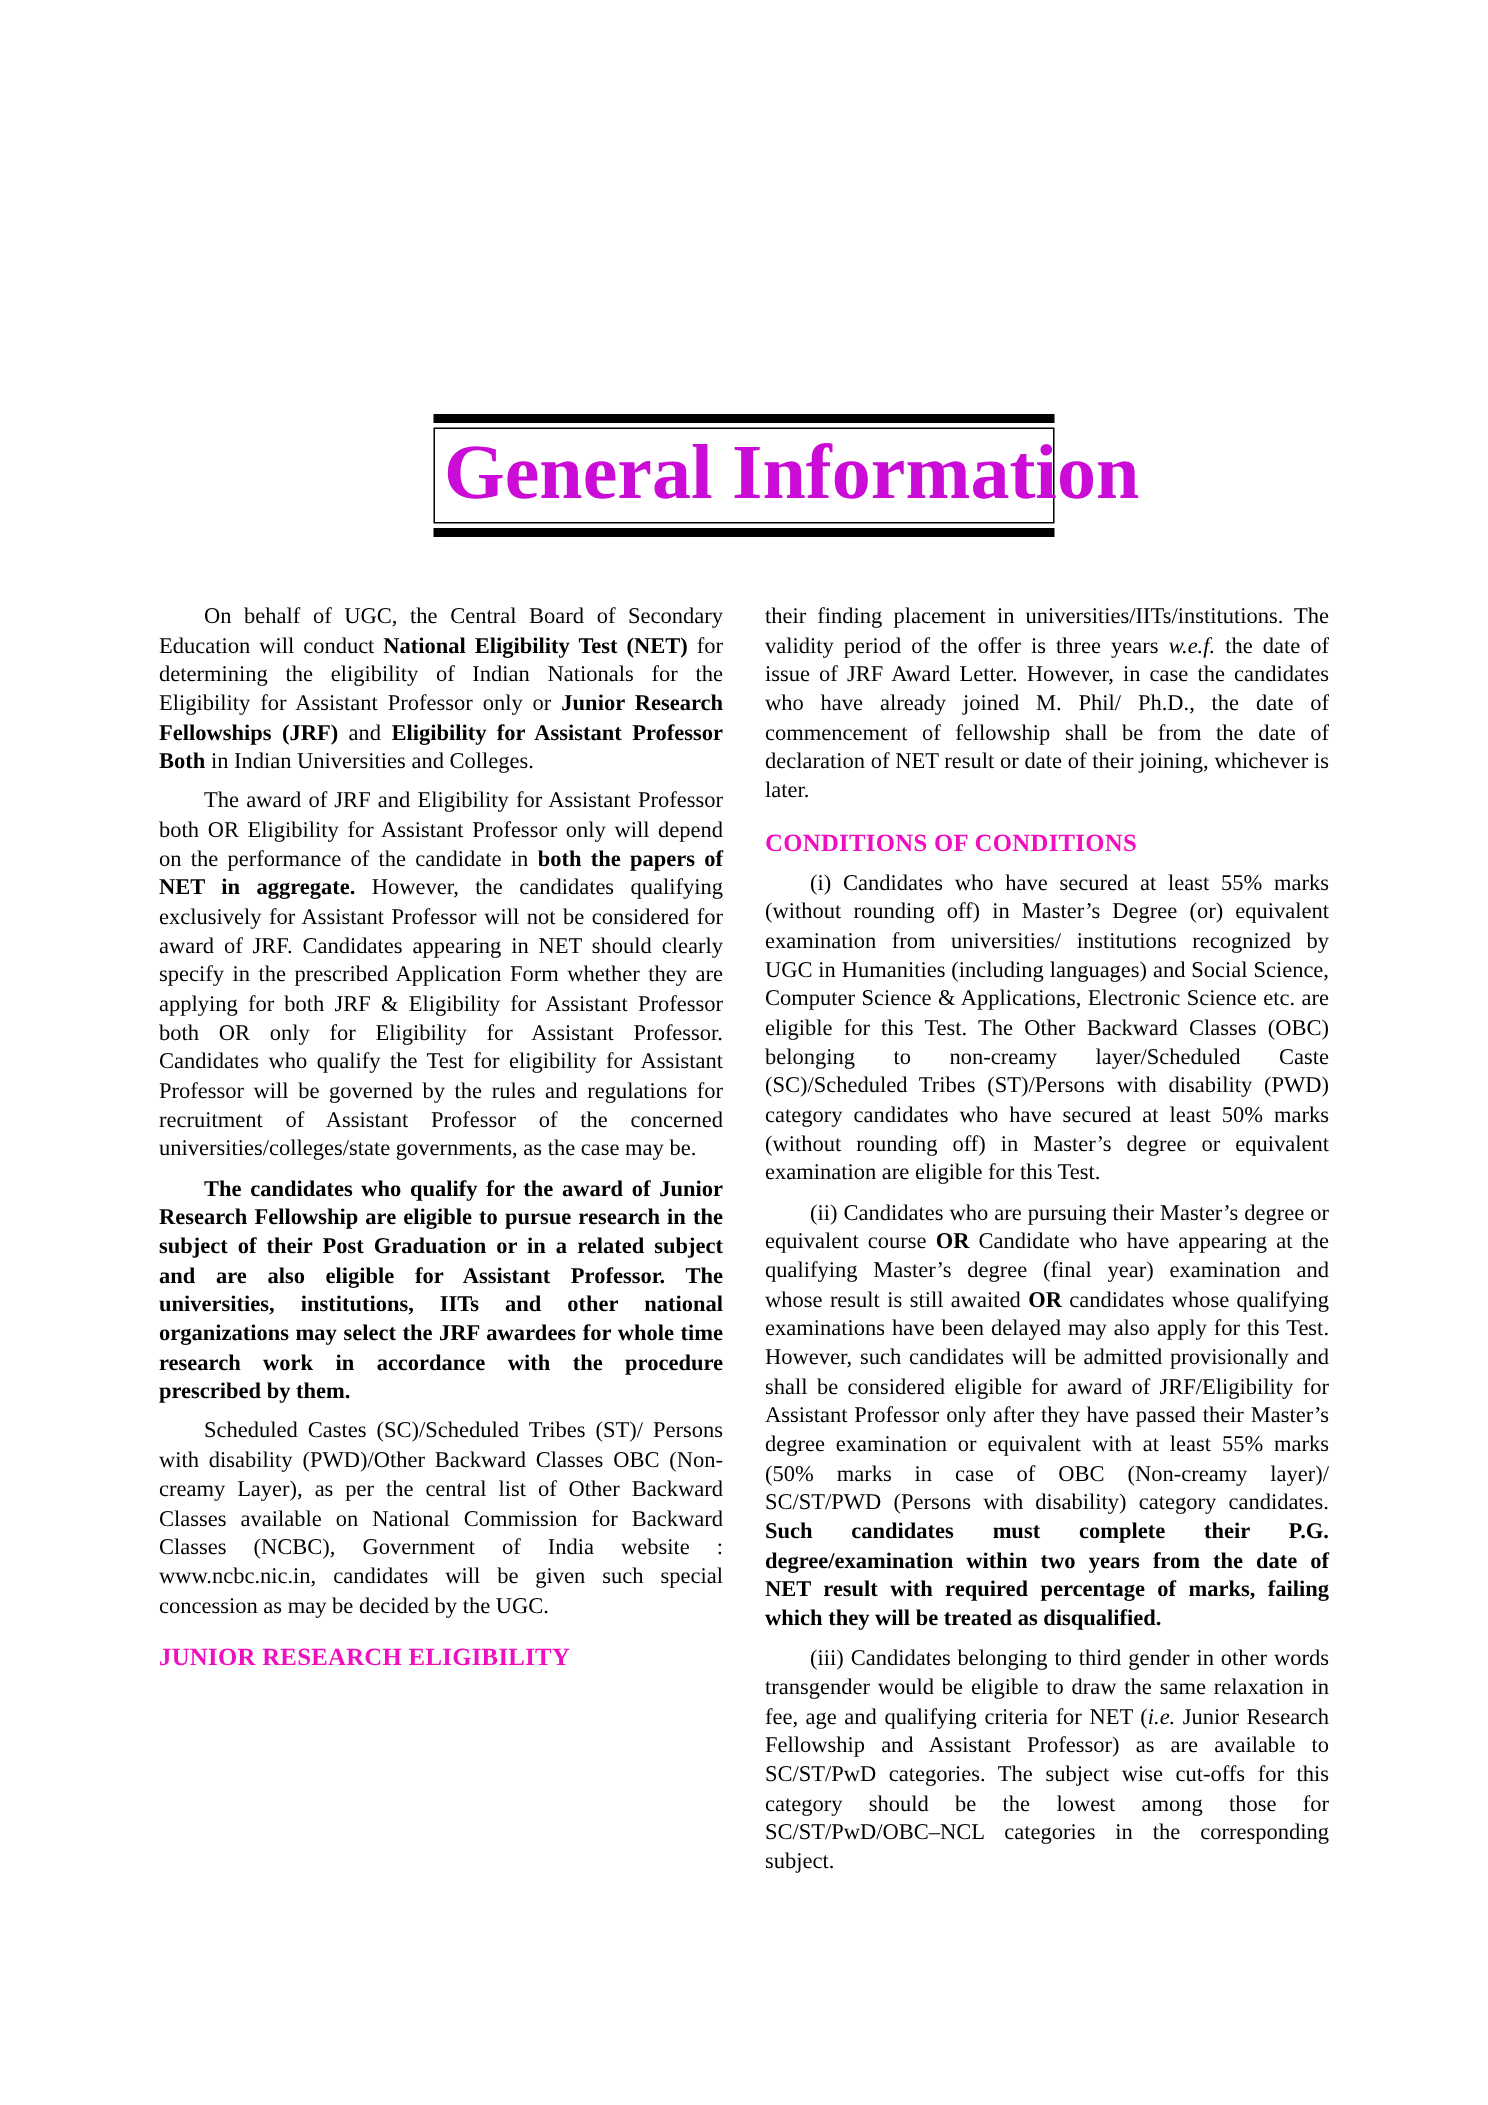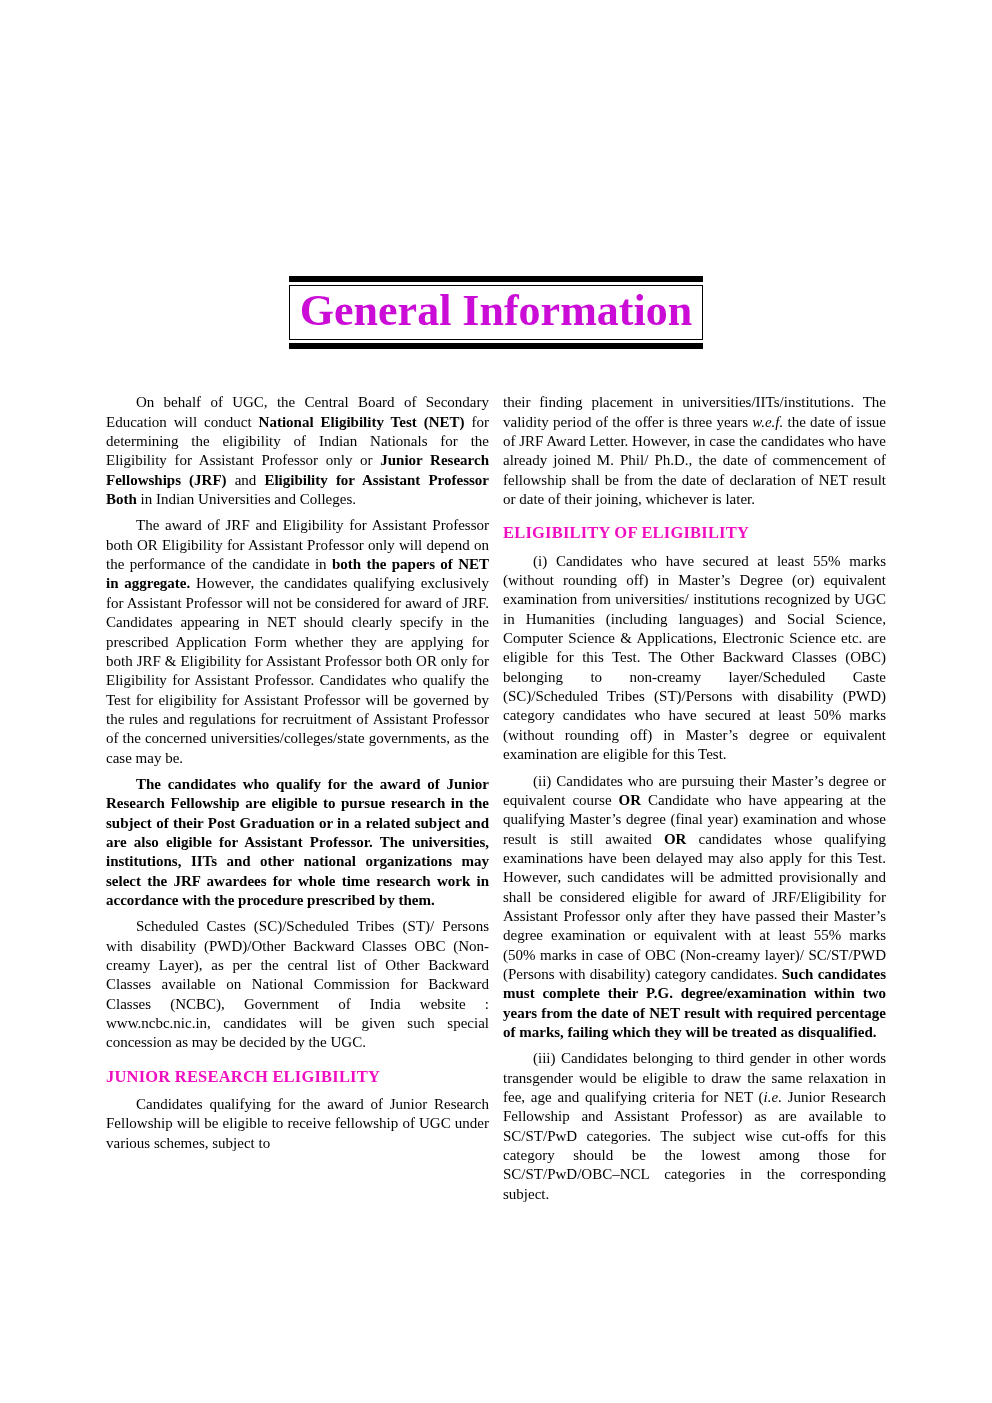--- a/index.html
+++ b/index.html
@@ -22,29 +22,29 @@
     border-bottom: 6px solid #000;
     padding: 3px 0;
   }
   .title-inner {
     border: 1px solid #000;
     text-align: center;
     padding: 1px 6px 4px 6px;
   }
   .page-title {
     margin: 0;
-    font-size: 44px;
+    font-size: 52px;
     line-height: 1.1;
     font-weight: bold;
     color: var(--title-color, #cc00cc);
     white-space: nowrap;
   }
   .columns {
     display: flex;
-    gap: 14px;
+    gap: 28px;
     padding: 0 106px;
     margin-top: 44px;
   }
   .col {
     flex: 1 1 0;
     min-width: 0;
     font-size: 15px;
     line-height: 1.29;
     text-align: justify;
   }
@@ -72,24 +72,23 @@
     </div>
   </div>
 
   <div class="columns">
     <div class="col">
         <p class="para indent"><span>On behalf of UGC, the Central Board of Secondary Education will conduct </span><span class="bold">National Eligibility Test (NET)</span><span> for determining the eligibility of Indian Nationals for the Eligibility for Assistant Professor only or </span><span class="bold">Junior Research Fellowships (JRF)</span><span> and </span><span class="bold">Eligibility for Assistant Professor Both</span><span> in Indian Universities and Colleges.</span></p>
         <p class="para indent"><span>The award of JRF and Eligibility for Assistant Professor both OR Eligibility for Assistant Professor only will depend on the performance of the candidate in </span><span class="bold">both the papers of NET in aggregate.</span><span> However, the candidates qualifying exclusively for Assistant Professor will not be considered for award of JRF. Candidates appearing in NET should clearly specify in the prescribed Application Form whether they are applying for both JRF &amp; Eligibility for Assistant Professor both OR only for Eligibility for Assistant Professor. Candidates who qualify the Test for eligibility for Assistant Professor will be governed by the rules and regulations for recruitment of Assistant Professor of the concerned universities/colleges/state governments, as the case may be.</span></p>
         <p class="para indent"><span class="bold">The candidates who qualify for the award of Junior Research Fellowship are eligible to pursue research in the subject of their Post Graduation or in a related subject and are also eligible for Assistant Professor. The universities, institutions, IITs and other national organizations may select the JRF awardees for whole time research work in accordance with the procedure prescribed by them.</span></p>
         <p class="para indent"><span>Scheduled Castes (SC)/Scheduled Tribes (ST)/ Persons with disability (PWD)/Other Backward Classes OBC (Non-creamy Layer), as per the central list of Other Backward Classes available on National Commission for Backward Classes (NCBC), Government of India website : www.ncbc.nic.in, candidates will be given such special concession as may be decided by the UGC.</span></p>
         <h2 class="section-heading">JUNIOR RESEARCH ELIGIBILITY</h2>
-        <p class="para indent"><span>Candidates qualifying for the award of Junior Research Fellowship will be eligible to receive fellowship of UGC under various schemes, subject to</span></p>
       </div>
     <div class="col">
         <p class="para"><span>their finding placement in universities/IITs/institutions. The validity period of the offer is three years </span><span class="italic">w.e.f.</span><span> the date of issue of JRF Award Letter. However, in case the candidates who have already joined M. Phil/ Ph.D., the date of commencement of fellowship shall be from the date of declaration of NET result or date of their joining, whichever is later.</span></p>
-        <h2 class="section-heading">ELIGIBILITY OF ELIGIBILITY</h2>
+        <h2 class="section-heading">CONDITIONS OF CONDITIONS</h2>
         <p class="para indent"><span>(i) Candidates who have secured at least 55% marks (without rounding off) in Master’s Degree (or) equivalent examination from universities/ institutions recognized by UGC in Humanities (including languages) and Social Science, Computer Science &amp; Applications, Electronic Science etc. are eligible for this Test. The Other Backward Classes (OBC) belonging to non-creamy layer/Scheduled Caste (SC)/Scheduled Tribes (ST)/Persons with disability (PWD) category candidates who have secured at least 50% marks (without rounding off) in Master’s degree or equivalent examination are eligible for this Test.</span></p>
         <p class="para indent"><span>(ii) Candidates who are pursuing their Master’s degree or equivalent course </span><span class="bold">OR</span><span> Candidate who have appearing at the qualifying Master’s degree (final year) examination and whose result is still awaited </span><span class="bold">OR</span><span> candidates whose qualifying examinations have been delayed may also apply for this Test. However, such candidates will be admitted provisionally and shall be considered eligible for award of JRF/Eligibility for Assistant Professor only after they have passed their Master’s degree examination or equivalent with at least 55% marks (50% marks in case of OBC (Non-creamy layer)/ SC/ST/PWD (Persons with disability) category candidates. </span><span class="bold">Such candidates must complete their P.G. degree/examination within two years from the date of NET result with required percentage of marks, failing which they will be treated as disqualified.</span></p>
         <p class="para indent"><span>(iii) Candidates belonging to third gender in other words transgender would be eligible to draw the same relaxation in fee, age and qualifying criteria for NET (</span><span class="italic">i.e.</span><span> Junior Research Fellowship and Assistant Professor) as are available to SC/ST/PwD categories. The subject wise cut-offs for this category should be the lowest among those for SC/ST/PwD/OBC–NCL categories in the corresponding subject.</span></p>
       </div>
   </div>
 
 </div>
 
 </body></html>

